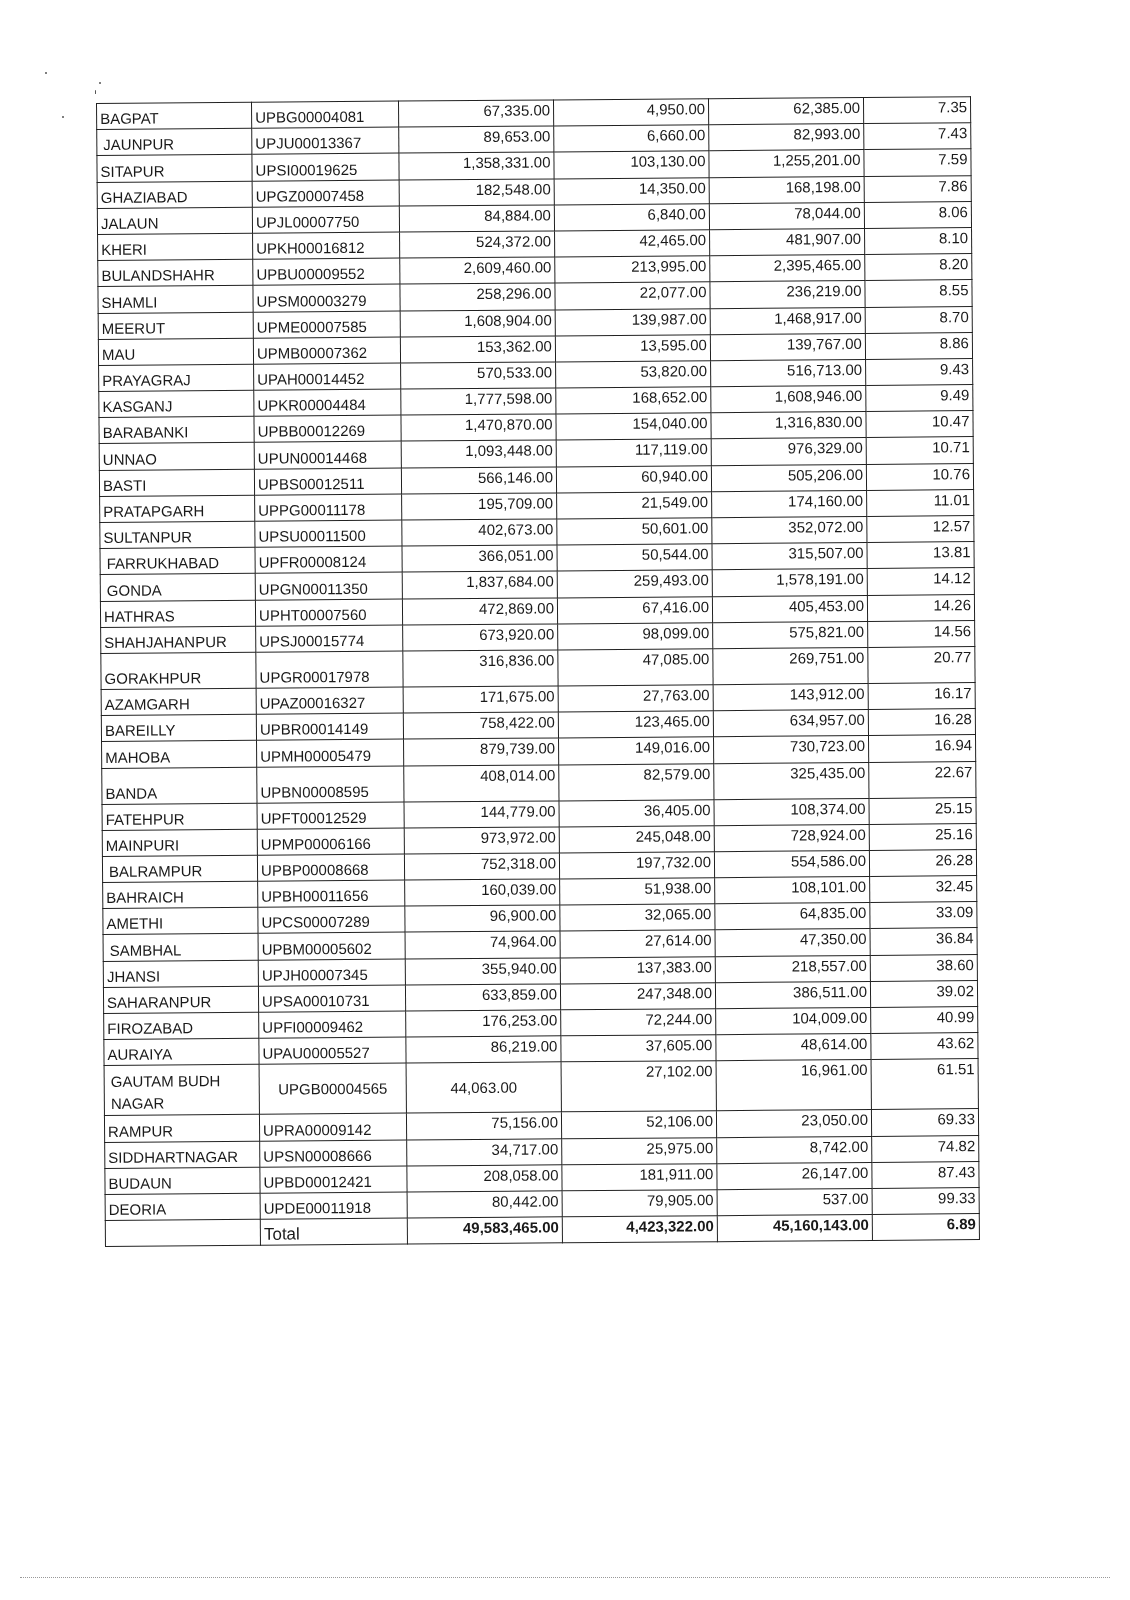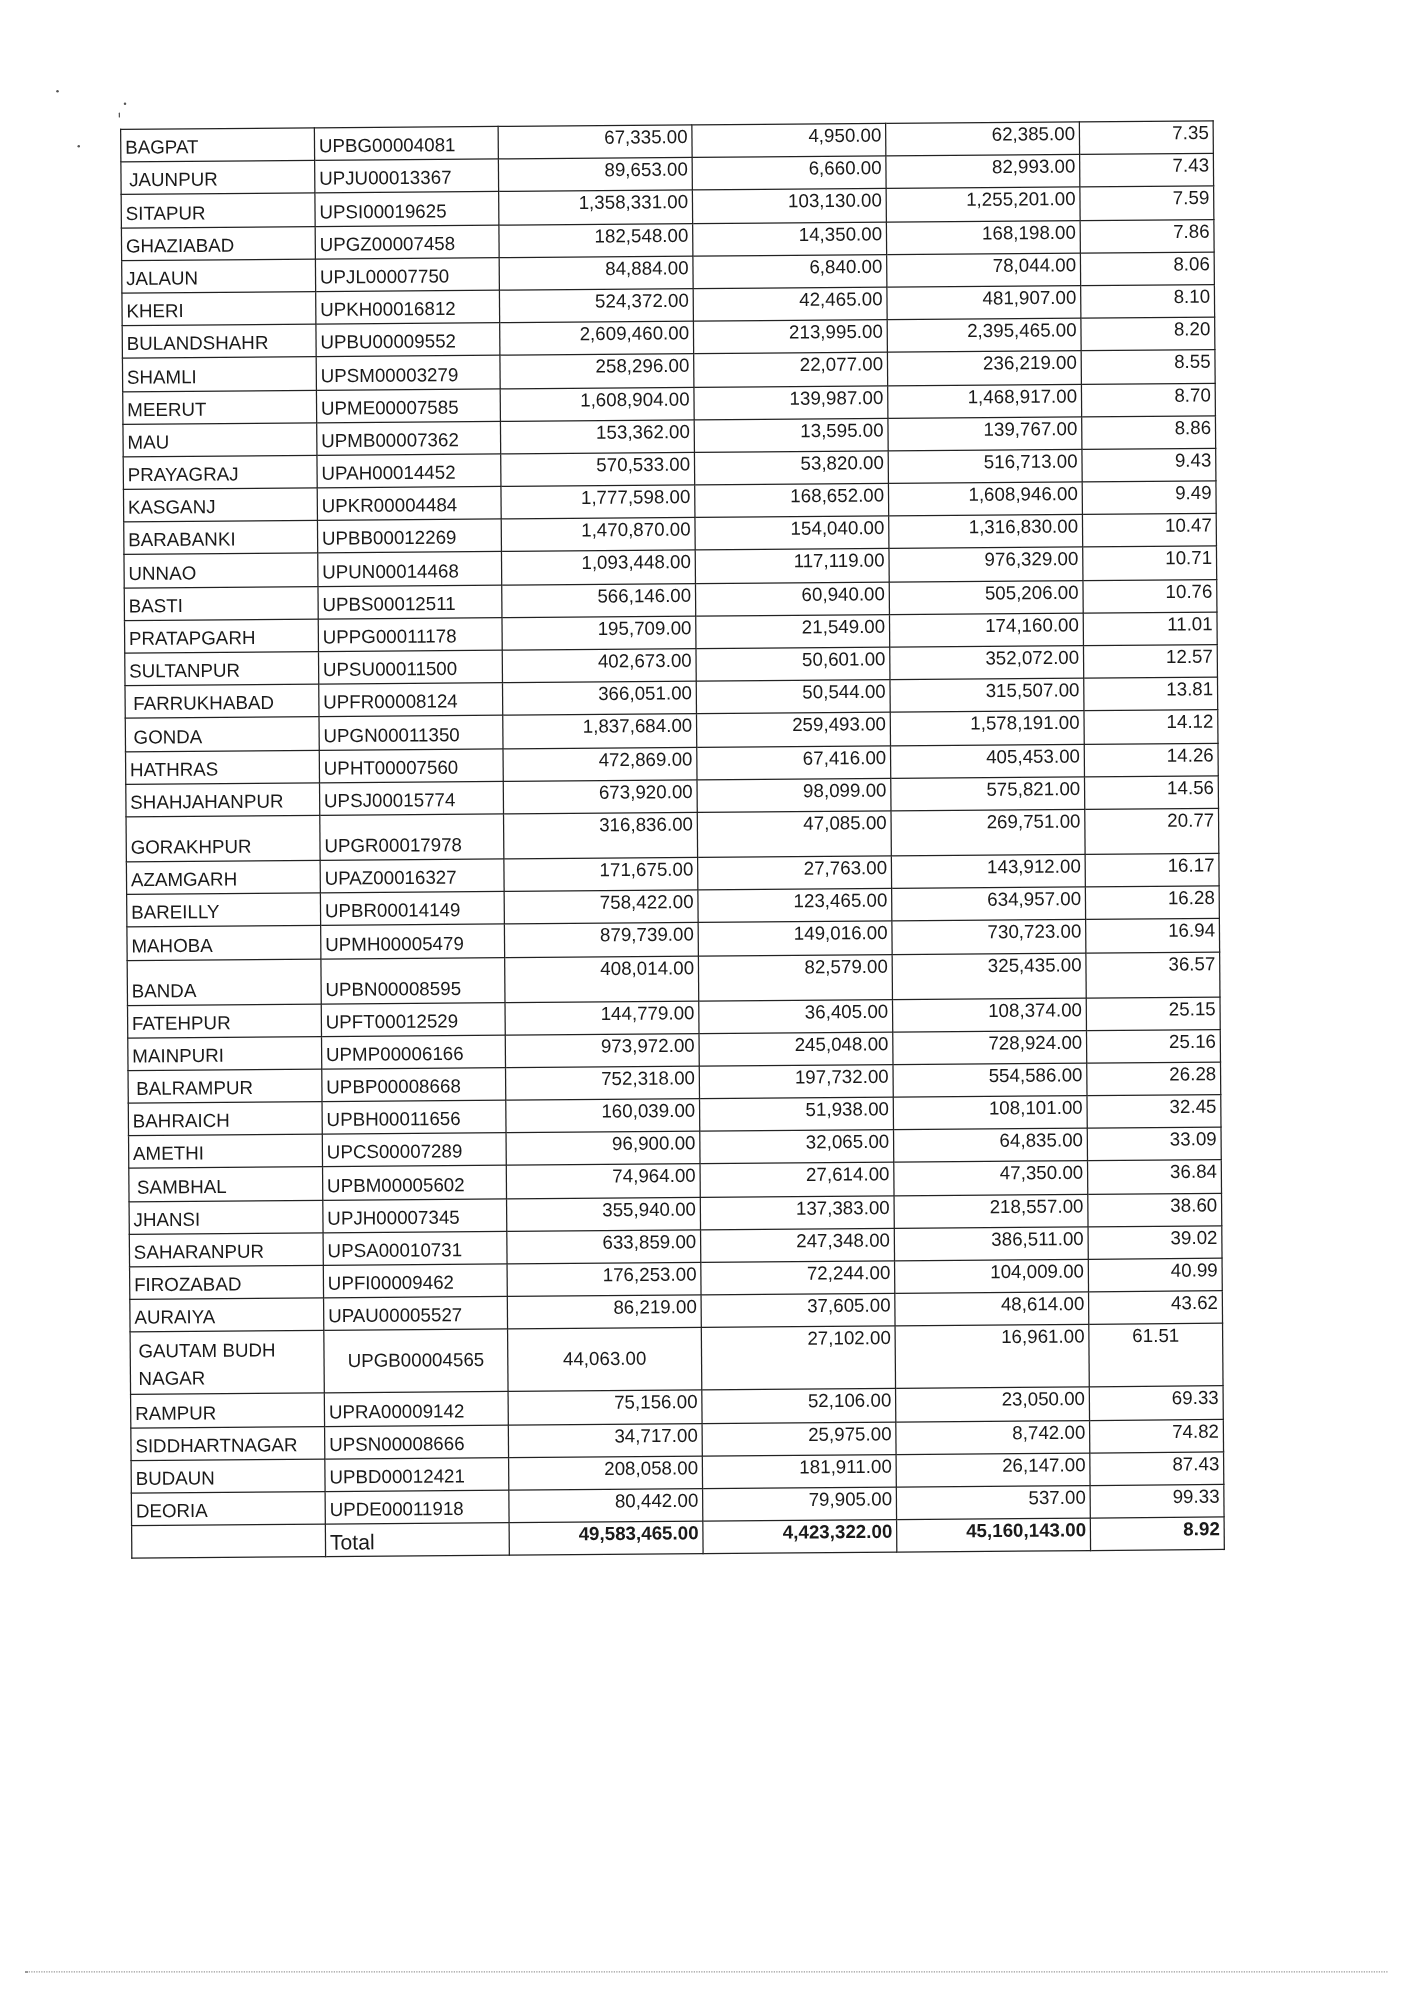--- a/index.html
+++ b/index.html
@@ -13,21 +13,21 @@
   td { border:1px solid #222; padding:0 3px; font-size:15px; height:22.2px;
        line-height:20px; white-space:nowrap; overflow:hidden; }
   td.name { width:148px; text-align:left; vertical-align:bottom; padding-top:3px; }
   td.code { width:140px; text-align:left; vertical-align:bottom; }
   td.num { width:148px; text-align:right; vertical-align:top; }
   td.pct { width:100px; text-align:right; vertical-align:top; }
   tr.tall td { height:32px; }
   tr.double td { height:46px; }
   tr.double td.name { white-space:normal; line-height:22px; padding-left:6px; }
   tr.double td.code, tr.double td.num.mid { vertical-align:middle; text-align:center; }
-  tr.double td.pct { vertical-align:top; text-align:center; }
+  tr.double td.pct { vertical-align:top; text-align:right; }
   tr.total td { font-weight:bold; height:22px; }
   tr.total td.label { font-weight:normal; font-size:17px; }
   .indent { padding-left:6px !important; }
   .dotline { position:absolute; left:20px; right:20px; top:1577px; height:1px;
              border-top:1px dotted #999; }
 </style>
 </head>
 <body>
 
 <div class="page">
@@ -238,21 +238,21 @@
             <td class="num">149,016.00</td>
             <td class="num">730,723.00</td>
             <td class="pct">16.94</td>
           </tr>
           <tr class="tall">
             <td class="name">BANDA</td>
             <td class="code">UPBN00008595</td>
             <td class="num">408,014.00</td>
             <td class="num">82,579.00</td>
             <td class="num">325,435.00</td>
-            <td class="pct">36.57</td>
+            <td class="pct">22.67</td>
           </tr>
           <tr>
             <td class="name">FATEHPUR</td>
             <td class="code">UPFT00012529</td>
             <td class="num">144,779.00</td>
             <td class="num">36,405.00</td>
             <td class="num">108,374.00</td>
             <td class="pct">25.15</td>
           </tr>
           <tr>
@@ -366,20 +366,20 @@
             <td class="num">79,905.00</td>
             <td class="num">537.00</td>
             <td class="pct">99.33</td>
           </tr>
           <tr class="total">
             <td class="name"></td>
             <td class="code label">Total</td>
             <td class="num">49,583,465.00</td>
             <td class="num">4,423,322.00</td>
             <td class="num">45,160,143.00</td>
-            <td class="pct">8.92</td>
+            <td class="pct">6.89</td>
           </tr>
         </tbody>
     </table>
   </div>
 
   <div class="dotline"></div>
 </div>
 
 </body></html>

